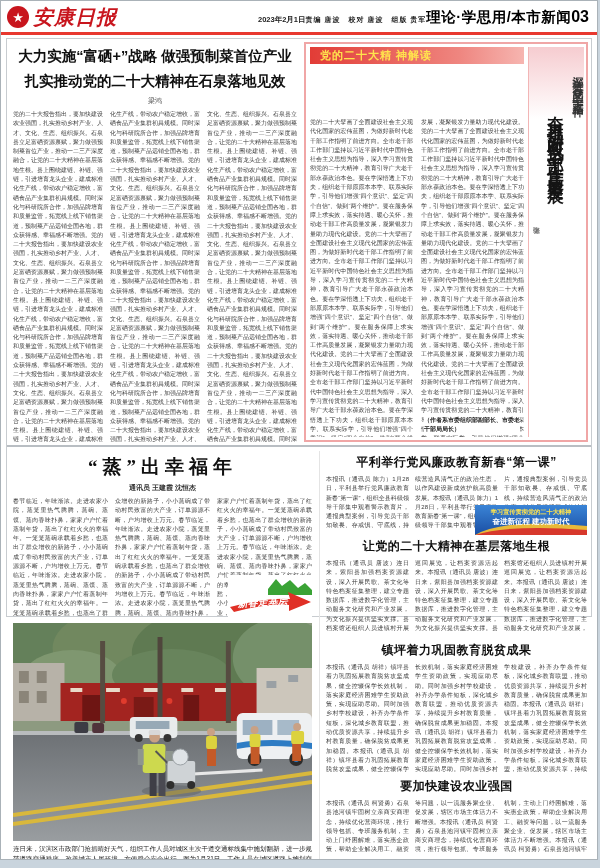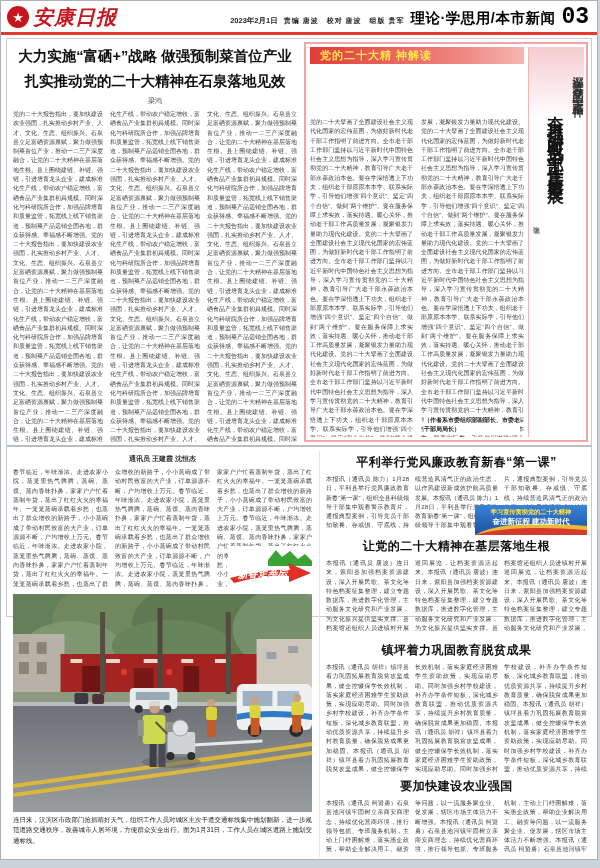--- a/index.html
+++ b/index.html
@@ -7,25 +7,25 @@
   body { background:#c9d4dd; font-family:"Liberation Sans", sans-serif; }
   .sheet { width:598px; height:860px; background:#fff; position:relative; border:1px solid #aab2b8; overflow:hidden; }
 
   
   .masthead { height:30px; display:flex; align-items:center; padding:2px 8px 0 6px; }
   .brand-wrap { display:flex; align-items:center; gap:4px; }
   .emblem { width:22px; height:22px; border-radius:50%; background:#c8151d; color:#fff; font-size:13px;
             display:flex; align-items:center; justify-content:center; }
   .brand { font-family:"Liberation Serif", serif; font-style:italic; font-weight:900; font-size:20px;
            color:#c8151d; letter-spacing:1px; }
-  .mast-right { margin-left:auto; display:flex; align-items:baseline; gap:6px; }
+  .mast-right { margin-left:auto; display:flex; align-items:baseline; gap:0; }
   .dateline { font-size:7.5px; font-weight:bold; color:#222; }
   .credits { font-size:7px; font-weight:bold; color:#222; letter-spacing:1px; }
   .section-title { font-size:14.5px; font-weight:900; color:#000; letter-spacing:0.5px;text-align:center; }
-  .page-no { font-size:23px; font-weight:900; color:#000; line-height:1;font-family:Liberation Mono, monospace; }
+  .page-no { font-size:16px; font-weight:900; color:#000; line-height:1; }
   .red-rule { height:3px; background:#e8382f; margin:1px 0 0 0; }
 
   
   .content { margin:3px 5px 0 5px; border:1px solid #c8ccd0; height:579px; display:flex; flex-direction:column; background:#fff; }
 
   
   .top-sec { display:flex; height:408px; border-bottom:2px solid #b9bec3; padding:3px; }
   .left-art { width:303px; padding:2px 4px 0 3px; }
   .headline { font-size:14.5px; font-weight:900; color:#101010; text-align:center; line-height:25px; }
   .byline-sm { text-align:center; font-size:7px; color:#555; margin:2px 0 4px; }
@@ -114,20 +114,21 @@
             <div class="v-main">奋力推动新时代老干部工作高质量发展</div>
             <div class="v-author">张璐</div>
           </div>
         </div>
       </div>
     </div>
 
     <div class="bot-sec">
 
       <div class="bl">
+        <div class="bl-head">“蒸”出幸福年</div>
         <div class="bl-byline">通讯员 王建霞 沈恒杰</div>
         <div class="bl-body-wrap">
           <div class="cols3 bl-body">春节临近，年味渐浓。走进农家小院，蒸笼里热气腾腾，蒸碗、蒸馍、蒸肉香味扑鼻，家家户户忙着蒸制年货，蒸出了红红火火的幸福年。一笼笼蒸碗承载着乡愁，也蒸出了群众增收的新路子，小小蒸碗成了带动村民致富的大产业，订单源源不断，户均增收上万元。春节临近，年味渐浓。走进农家小院，蒸笼里热气腾腾，蒸碗、蒸馍、蒸肉香味扑鼻，家家户户忙着蒸制年货，蒸出了红红火火的幸福年。一笼笼蒸碗承载着乡愁，也蒸出了群众增收的新路子，小小蒸碗成了带动村民致富的大产业，订单源源不断，户均增收上万元。春节临近，年味渐浓。走进农家小院，蒸笼里热气腾腾，蒸碗、蒸馍、蒸肉香味扑鼻，家家户户忙着蒸制年货，蒸出了红红火火的幸福年。一笼笼蒸碗承载着乡愁，也蒸出了群众增收的新路子，小小蒸碗成了带动村民致富的大产业，订单源源不断，户均增收上万元。春节临近，年味渐浓。走进农家小院，蒸笼里热气腾腾，蒸碗、蒸馍、蒸肉香味扑鼻，家家户户忙着蒸制年货，蒸出了红红火火的幸福年。一笼笼蒸碗承载着乡愁，也蒸出了群众增收的新路子，小小蒸碗成了带动村民致富的大产业，订单源源不断，户均增收上万元。春节临近，年味渐浓。走进农家小院，蒸笼里热气腾腾，蒸碗、蒸馍、蒸肉香味扑鼻，家家户户忙着蒸制年货，蒸出了红红火火的幸福年。一笼笼蒸碗承载着乡愁，也蒸出了群众增收的新路子，小小蒸碗成了带动村民致富的大产业，订单源源不断，户均增收上万元。春节临近，年味渐浓。走进农家小院，蒸笼里热气腾腾，蒸碗、蒸馍、蒸肉香味扑鼻，家家户户忙着蒸制年货，蒸出了红红火火的幸福年。一笼笼蒸碗承载着乡愁，也蒸出了群众增收的新路子，小小蒸碗成了带动村民致富的大产业，订单源源不断，户均增收上万元。</div>
 
           <svg class="xc-logo" viewBox="0 0 84 44">
             <path d="M40 14 L48 4 L54 11 L62 5 L70 13 L77 8 L84 15 L84 20 L40 20 Z" fill="#3aa335"></path>
             <path d="M2 32 Q40 22 62 24 L60 17 L83 27 L61 36 L61 30 Q40 28 6 37 Z" fill="#e03026"></path>
             <text x="10" y="32" font-size="10" font-weight="bold" font-style="italic" fill="#ffffff" transform="rotate(-4 10 32)">新春走基层</text>
           </svg>
         </div>

